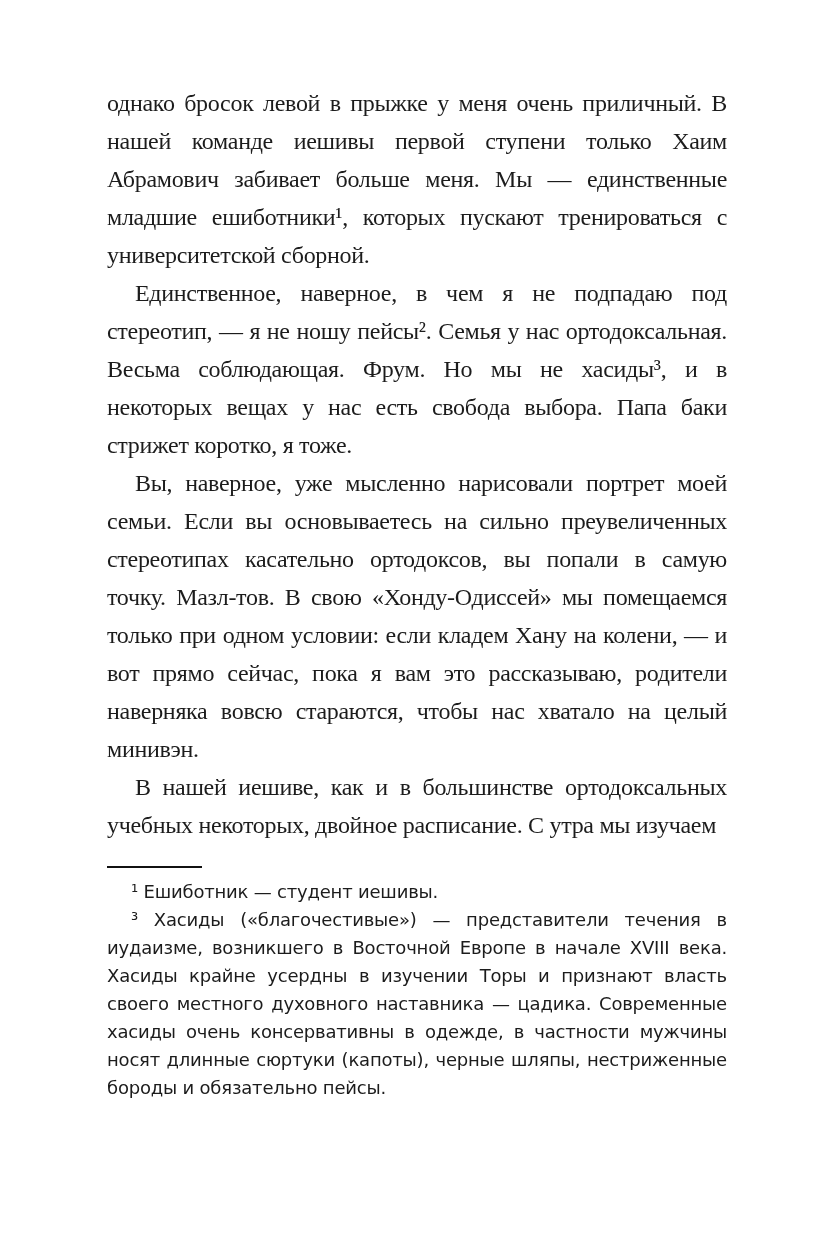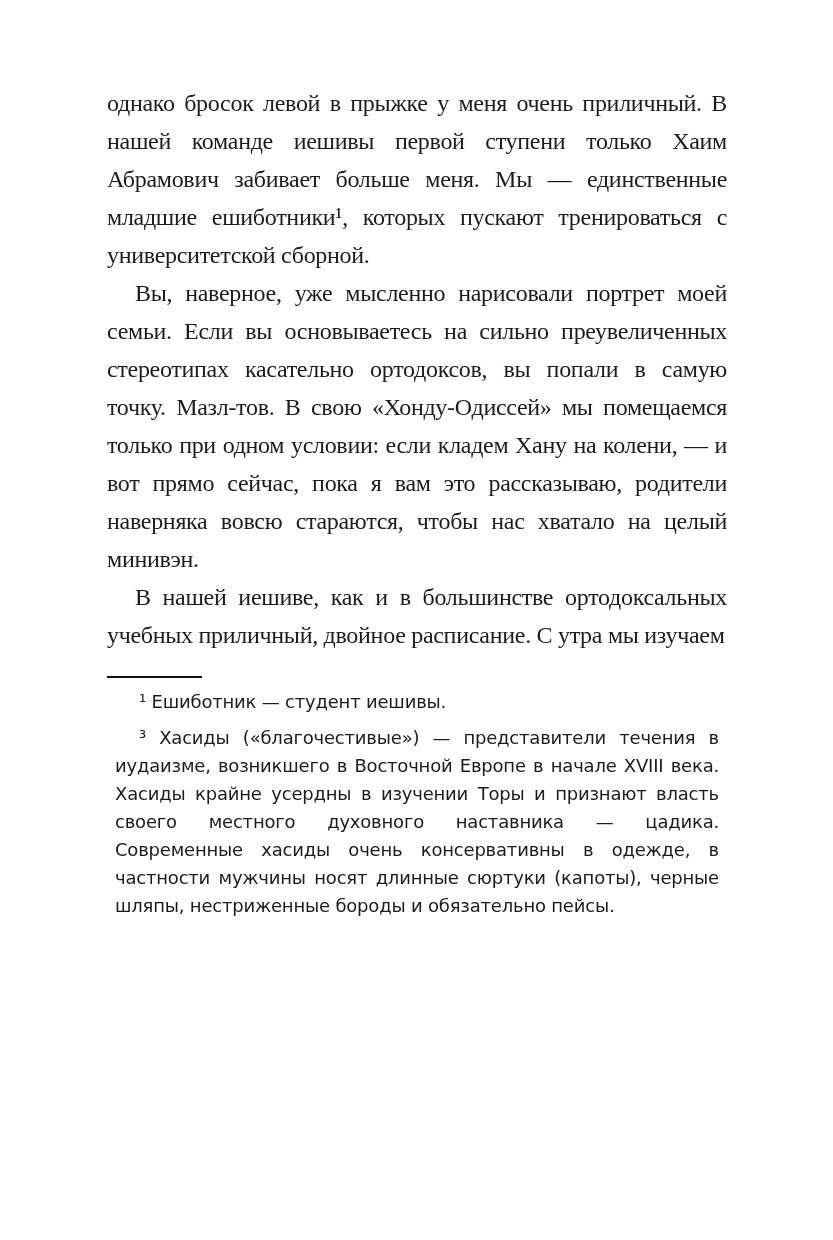--- a/index.html
+++ b/index.html
@@ -43,21 +43,21 @@
   }
   .footnotes {
     font-family: "DejaVu Sans", "Liberation Sans", sans-serif;
     font-size: 18px;
     line-height: 28px;
     color: #1c1c1c;
     text-align: justify;
     letter-spacing: -0.2px;
   }
   .footnotes p {
-    margin: 8px;
+    margin: 0;
     text-indent: 24px;
   }
   .page-number {
     position: absolute;
     left: 107px;
     top: 1146px;
     font-family: "DejaVu Sans", "Liberation Sans", sans-serif;
     font-size: 20px;
     font-weight: 500;
     color: #111111;
@@ -65,22 +65,23 @@
 </style>
 </head>
 <body>
 
 <div class="page">
 
   <div class="text-column">
 
     <div class="body-text">
       <p class="no-indent">однако бросок левой в прыжке у меня очень приличный. В нашей команде иешивы первой ступени только Хаим Абрамович забивает больше меня. Мы — единственные младшие ешиботники¹, которых пускают тренироваться с университетской сборной.</p>
+      <p>Единственное, наверное, в чем я не подпадаю под стереотип, — я не ношу пейсы². Семья у нас ортодоксальная. Весьма соблюдающая. Фрум. Но мы не хасиды³, и в некоторых вещах у нас есть свобода выбора. Папа баки стрижет коротко, я тоже.</p>
       <p>Вы, наверное, уже мысленно нарисовали портрет моей семьи. Если вы основываетесь на сильно преувеличенных стереотипах касательно ортодоксов, вы попали в самую точку. Мазл-тов. В свою «Хонду-Одиссей» мы помещаемся только при одном условии: если кладем Хану на колени, — и вот прямо сейчас, пока я вам это рассказываю, родители наверняка вовсю стараются, чтобы нас хватало на целый минивэн.</p>
-      <p>В нашей иешиве, как и в большинстве ортодоксальных учебных приличный, двойное расписание. С утра мы изучаем</p>
+      <p>В нашей иешиве, как и в большинстве ортодоксальных учебных некоторых, двойное расписание. С утра мы изучаем</p>
     </div>
 
     <div class="footnote-rule"></div>
 
     <div class="footnotes">
       <p>¹ Ешиботник — студент иешивы.</p>
       <p>³ Хасиды («благочестивые») — представители течения в иудаизме, возникшего в Восточной Европе в начале XVIII века. Хасиды крайне усердны в изучении Торы и признают власть своего местного духовного наставника — цадика. Современные хасиды очень консервативны в одежде, в частности мужчины носят длинные сюртуки (капоты), черные шляпы, нестриженные бороды и обязательно пейсы.</p>
     </div>
 
   </div>

